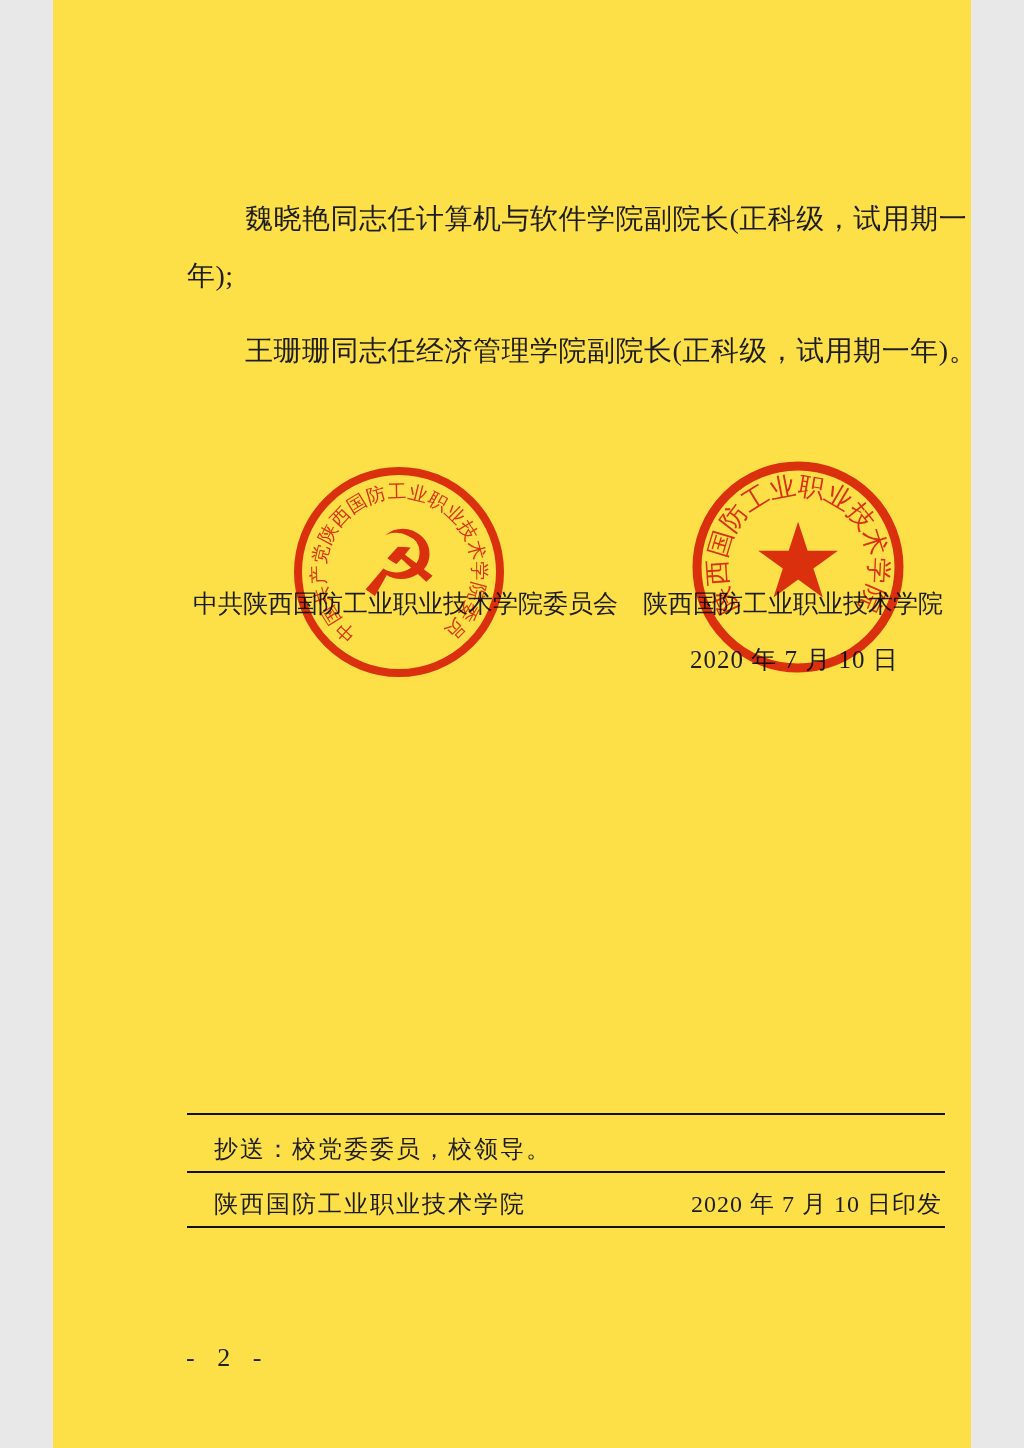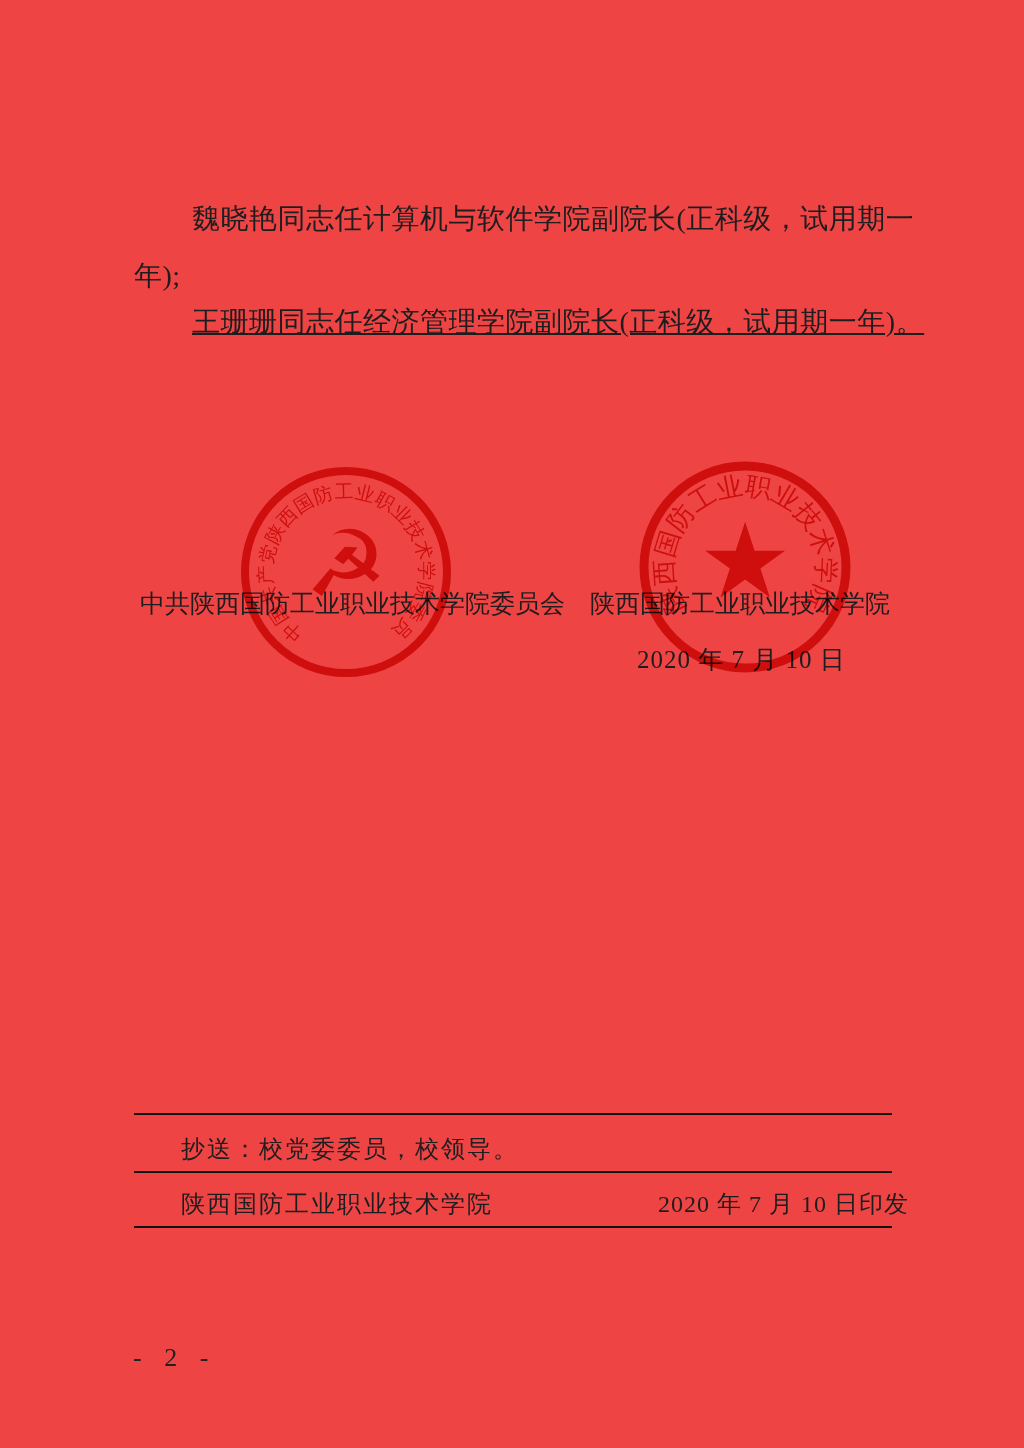--- a/index.html
+++ b/index.html
@@ -1,43 +1,43 @@
 <!DOCTYPE html>
 <html><head>
 <meta charset="utf-8">
 <style>
   html, body { margin: 0; padding: 0; background: #e8e8e8; }
   .page {
     position: relative;
-    width: 1024px;
+    width: 918px;
     height: 1448px;
     margin: 0 auto;
-    background: #ef4444;
+    background: #fde047;
     overflow: hidden;
     font-family: "Liberation Serif", "DejaVu Serif", serif;
     color: #1d1d1f;
   }
   .abs { position: absolute; white-space: nowrap; }
   .body-line { font-size: 28px; line-height: 34px; letter-spacing: 0.5px; }
   .sig-line  { font-size: 25px; line-height: 30px; }
   .date-line { font-size: 25px; letter-spacing: 1px; }
-  .footer-text { font-size: 24px; letter-spacing: 2px; margin-left: 20px; }
+  .footer-text { font-size: 24px; letter-spacing: 2px; }
   .rule { position: absolute; height: 2px; background: #111; left: 134px; width: 758px; }
   .page-num { font-size: 26px; letter-spacing: 8px; color: #222; }
   .seal { position: absolute; width: 220px; height: 220px; mix-blend-mode: multiply; opacity: 0.92; }
   .seal svg { width: 100%; height: 100%; }
 </style>
 </head>
 <body>
 
 <div class="page">
 
   <div class="abs body-line" style="left:192px; top:202px;">魏晓艳同志任计算机与软件学院副院长(正科级，试用期一</div>
   <div class="abs body-line" style="left:134px; top:259px;">年);</div>
-  <div class="abs body-line" style="left:192px; top:305px;text-decoration:underline;">王珊珊同志任经济管理学院副院长(正科级，试用期一年)。</div>
+  <div class="abs body-line" style="left:192px; top:334px;">王珊珊同志任经济管理学院副院长(正科级，试用期一年)。</div>
 
   <div class="abs sig-line" style="left:140px; top:589px;">中共陕西国防工业职业技术学院委员会</div>
   <div class="abs sig-line" style="left:590px; top:589px;">陕西国防工业职业技术学院</div>
   <div class="abs date-line" style="left:637px; top:643px;">2020 年 7 月 10 日</div>
 
   <div class="seal" style="left:236px; top:462px;">
     <svg viewBox="0 0 220 220">
       <defs>
         <path id="ringPathL" d="M 67.5 170.6 A 74 74 0 1 1 152.5 170.6" fill="none"></path>
       </defs>

